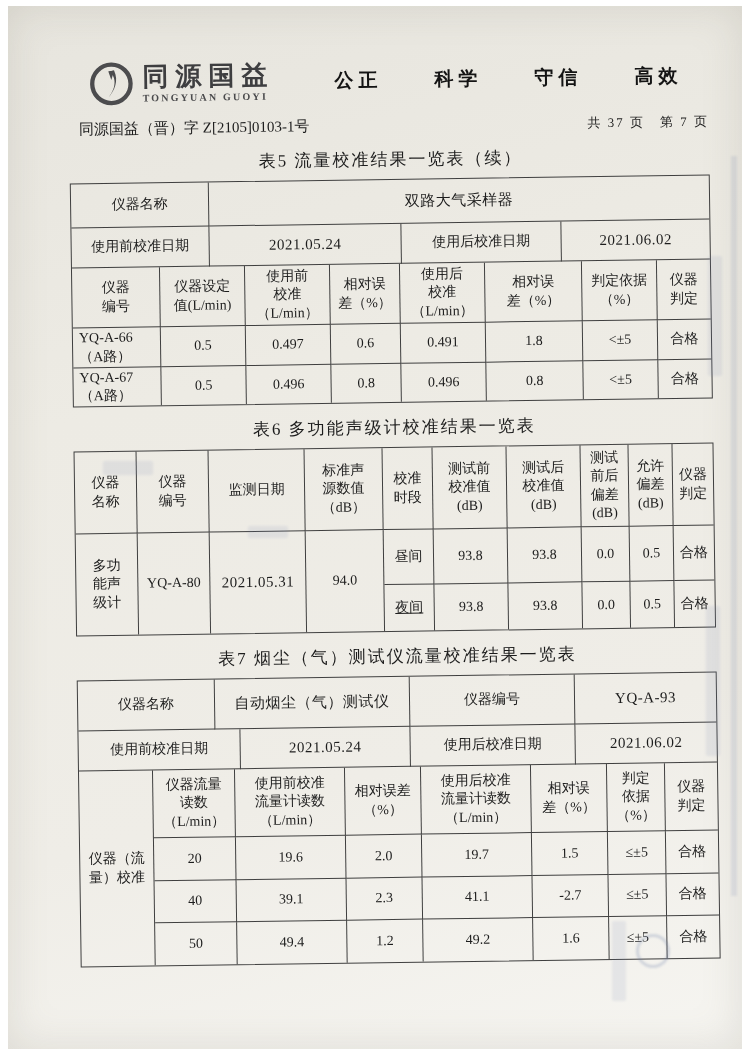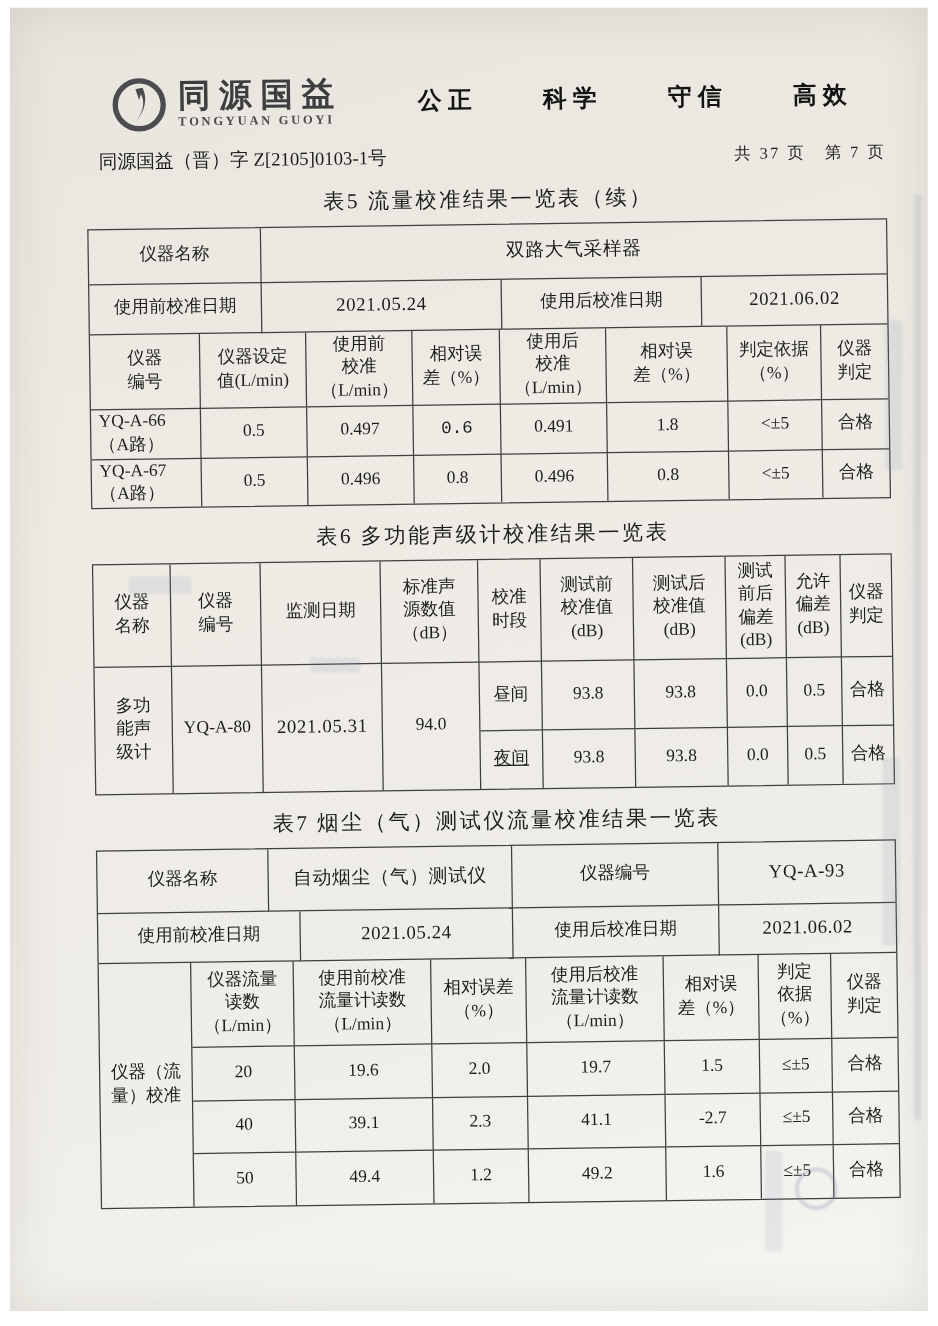--- a/index.html
+++ b/index.html
@@ -115,21 +115,21 @@
         <div class="td" style="width:75px;">判定依据
 （%）</div>
         <div class="td fill lc">仪器
 判定</div>
       </div>
       <div class="tr" style="height:40px;">
         <div class="td left" style="width:88px;">YQ-A-66
 （A路）</div>
         <div class="td" style="width:85px;">0.5</div>
         <div class="td" style="width:85px;">0.497</div>
-        <div class="td" style="width:70px;font-family:Liberation Mono, monospace;">0.6</div>
+        <div class="td" style="width:70px;">0.6</div>
         <div class="td" style="width:85px;">0.491</div>
         <div class="td" style="width:97px;">1.8</div>
         <div class="td" style="width:75px;">&lt;±5</div>
         <div class="td fill lc">合格</div>
       </div>
       <div class="tr" style="height:38px;">
         <div class="td left lr" style="width:88px;">YQ-A-67
 （A路）</div>
         <div class="td lr" style="width:85px;">0.5</div>
         <div class="td lr" style="width:85px;">0.496</div>

